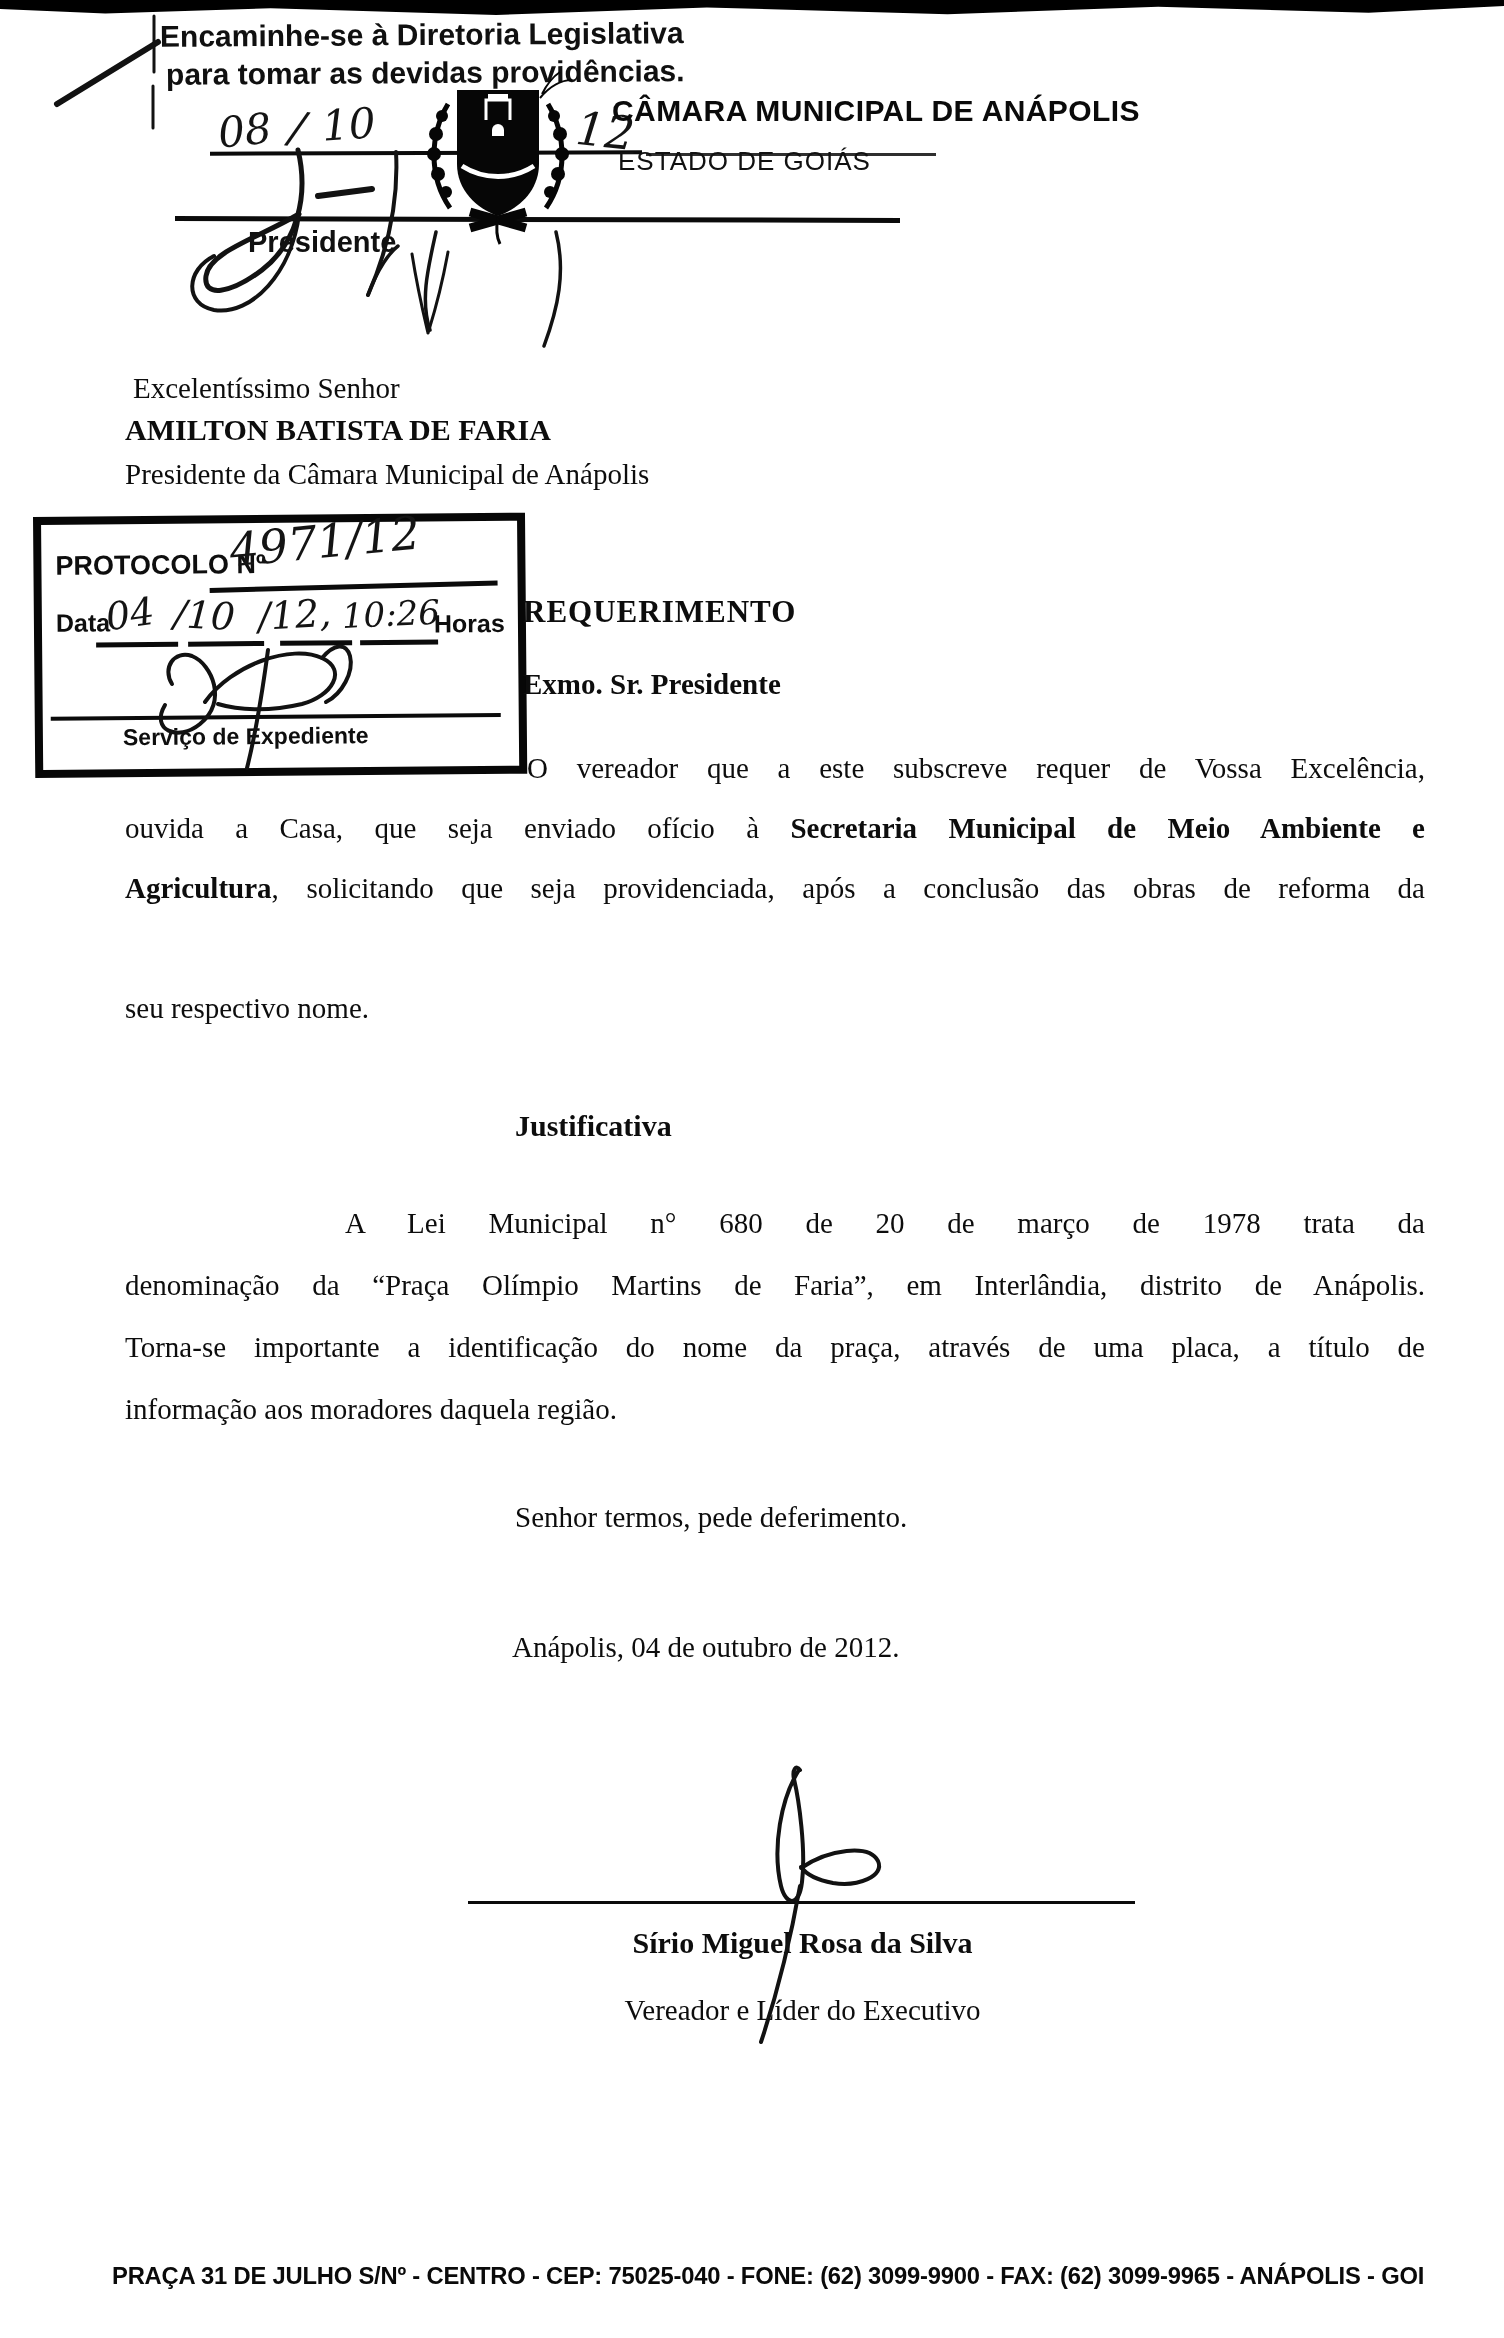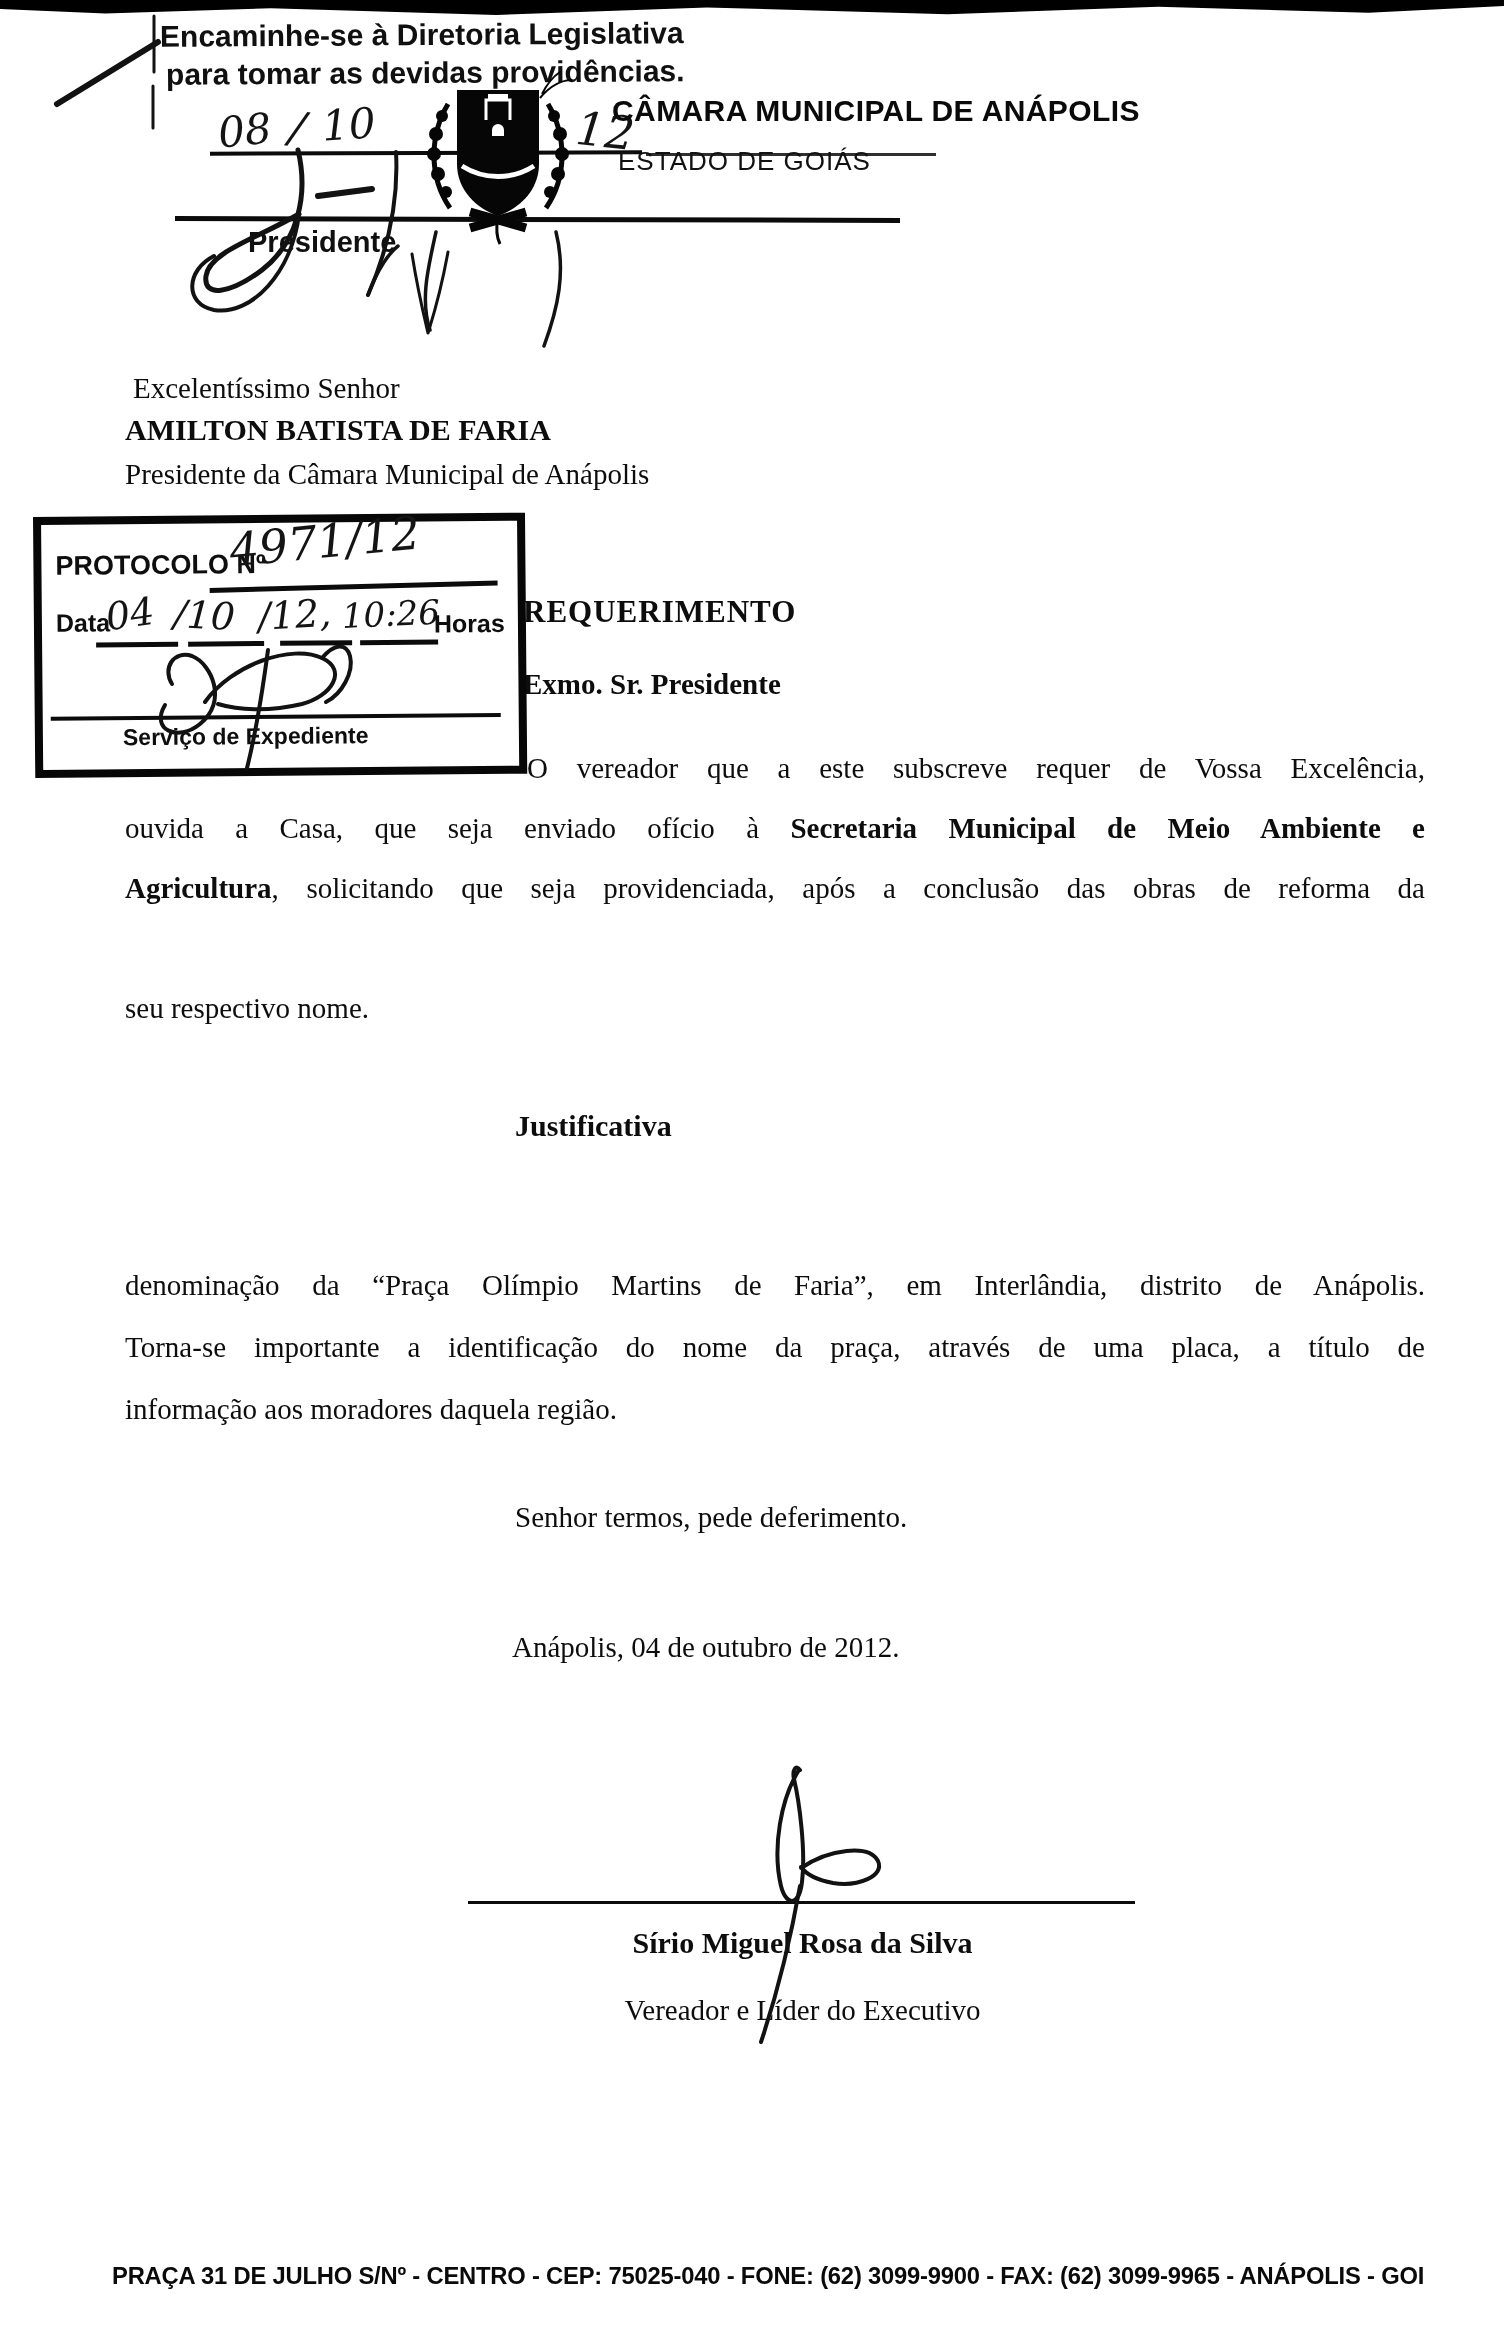--- a/index.html
+++ b/index.html
@@ -118,20 +118,21 @@
   <div class="jline" style="left:527px; top:748px; width:898px;">O vereador que a este subscreve requer de Vossa Excelência,</div>
   <div class="jline" style="left:125px; top:808px; width:1300px;">
     <span>ouvida a Casa, que seja enviado ofício à </span><span class="bold">Secretaria Municipal de Meio Ambiente e</span>
   </div>
   <div class="jline" style="left:125px; top:868px; width:1300px;">
     <span class="bold">Agricultura</span><span>, solicitando que seja providenciada, após a conclusão das obras de reforma da</span>
   </div>
   <div class="pline" style="left:125px; top:988px;">seu respectivo nome.</div>
 
   <div class="pline serif bold" style="left:515px; top:1106px; font-size:30px;">Justificativa</div>
+  <div class="jline" style="left:345px; top:1203px; width:1080px;">A Lei Municipal n° 680 de 20 de março de 1978 trata da</div>
   <div class="jline" style="left:125px; top:1265px; width:1300px;">denominação da “Praça Olímpio Martins de Faria”, em Interlândia, distrito de Anápolis.</div>
   <div class="jline" style="left:125px; top:1327px; width:1300px;">Torna-se importante a identificação do nome da praça, através de uma placa, a título de</div>
   <div class="pline" style="left:125px; top:1389px;">informação aos moradores daquela região.</div>
 
   <div class="pline" style="left:515px; top:1497px;">Senhor termos, pede deferimento.</div>
   <div class="pline" style="left:512px; top:1627px;">Anápolis, 04 de outubro de 2012.</div>
 
   <div class="hline" style="left:468px; top:1901px; width:667px; height:3px;"></div>
   <div class="abs" style="left:470px; top:1926px; width:665px; text-align:center;">
     <div class="serif bold" style="font-size:30px;">Sírio Miguel Rosa da Silva</div>

